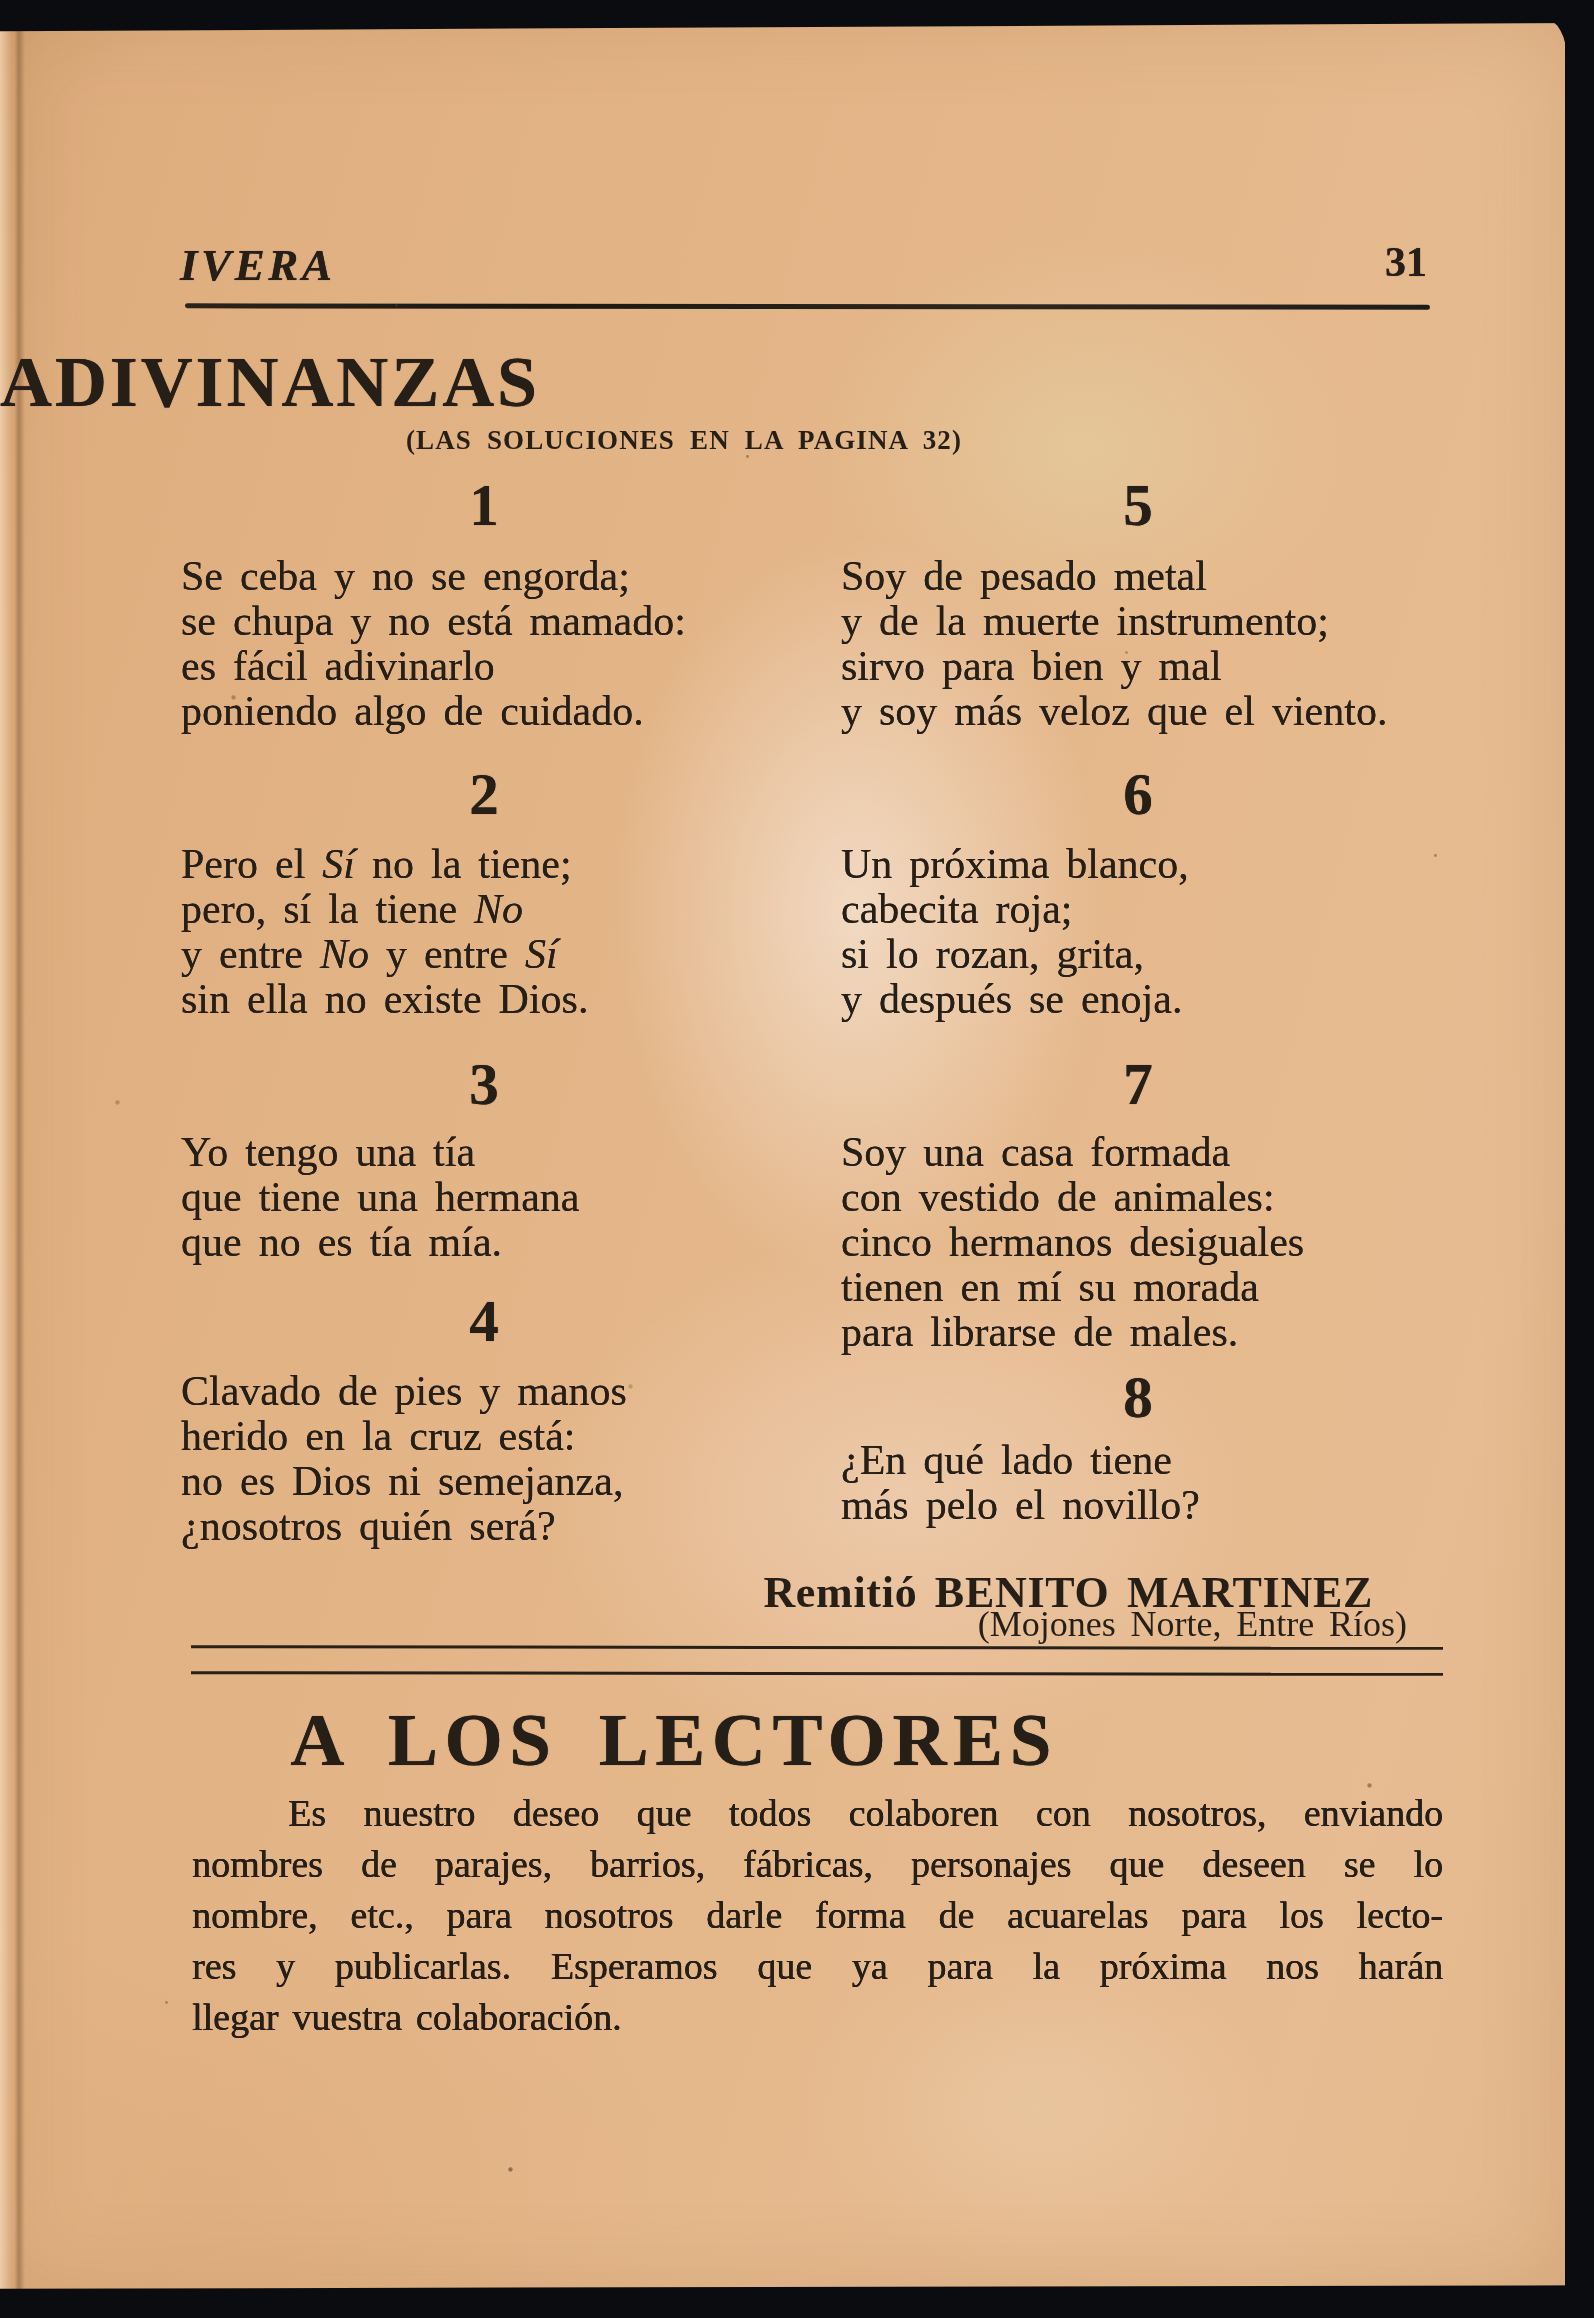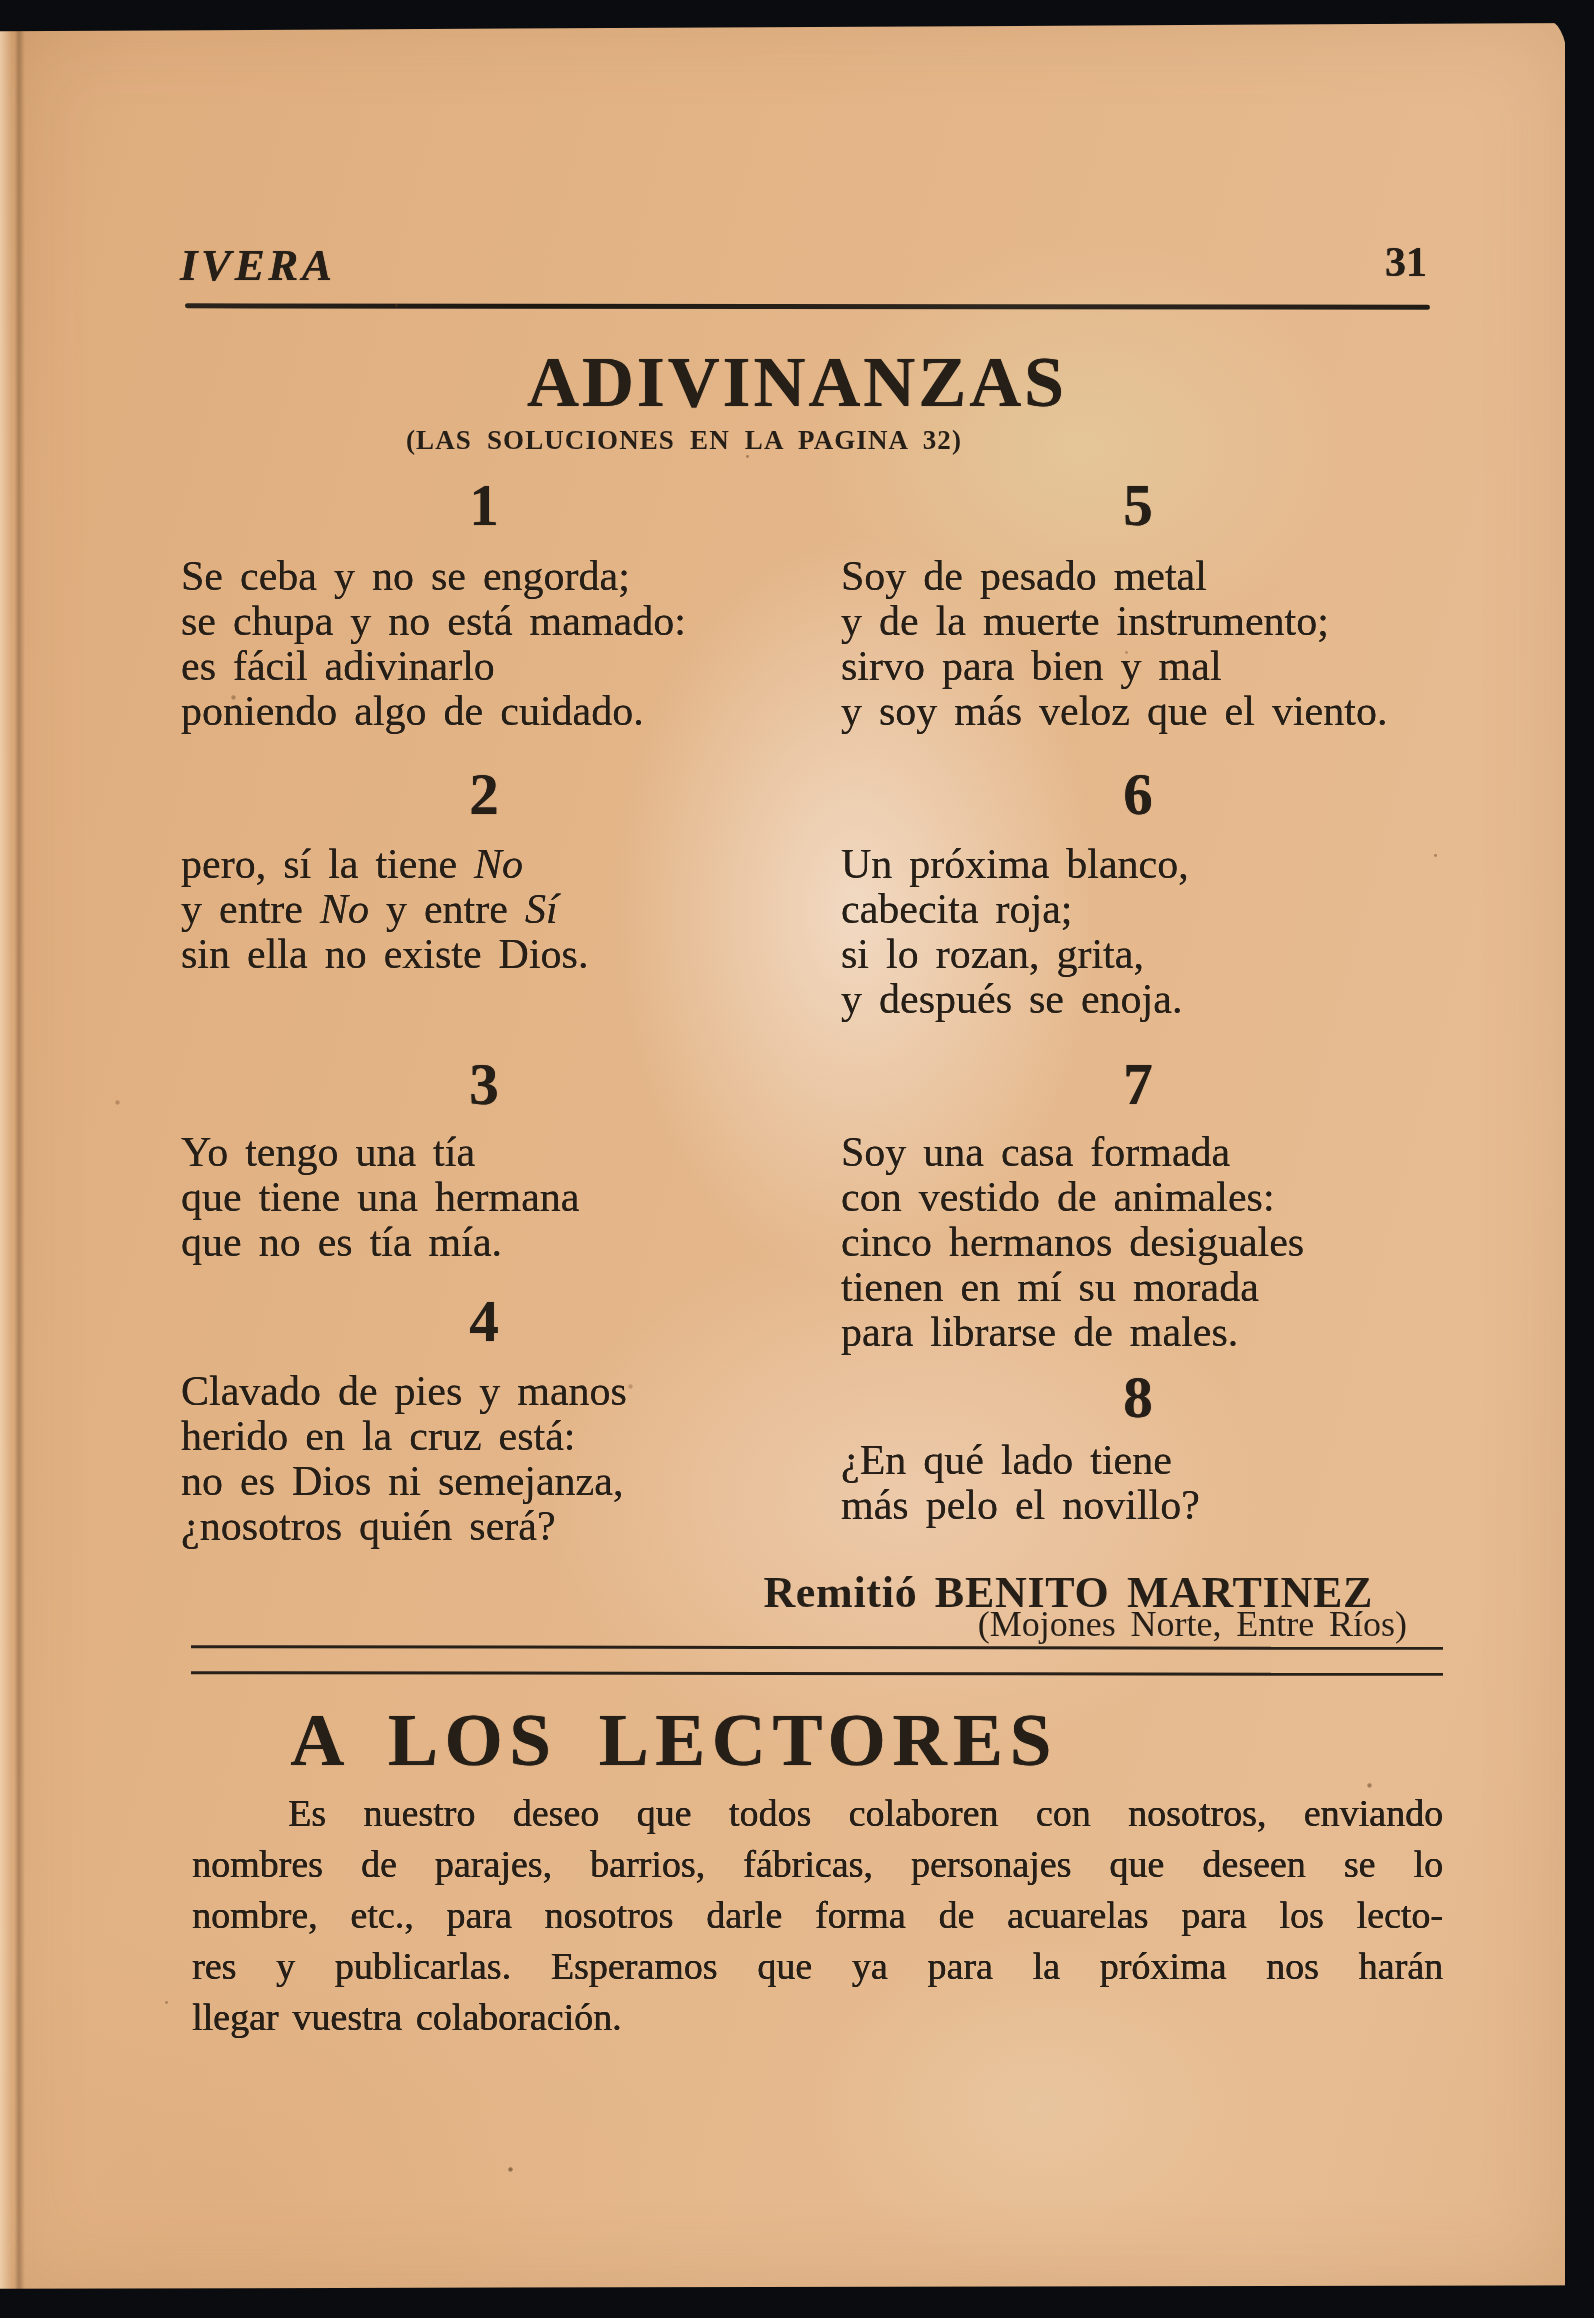--- a/index.html
+++ b/index.html
@@ -52,21 +52,21 @@
   
   .content{position:absolute;left:0;top:0;width:1594px;height:2319px;z-index:3;color:var(--ink,#261f18);}
   .abs{position:absolute;}
   .ink{text-shadow:0 0 0.7px currentColor;}
   .magname{left:180px;top:239px;font-size:45px;font-weight:bold;font-style:italic;letter-spacing:3.6px;}
   .pagenum{left:1355px;top:238px;width:72px;text-align:right;font-size:42px;font-weight:bold;}
   .hrule{
     left:185px;top:304px;width:1245px;height:5px;border-radius:2.9px;transform:rotate(.06deg);
     background:linear-gradient(90deg,#2a241d,#1c1711 28%,#2e2720 65%,#221c16 100%);
   }
-  .main-title{left:0;top:341px;width:1594px;text-align:center;font-size:72px;font-weight:bold;letter-spacing:2.9px;line-height:1.15;}
+  .main-title{left:0;top:341px;width:1594px;font-size:72px;font-weight:bold;letter-spacing:2.9px;line-height:1.15;}
   .subtitle{left:0;top:425px;width:1368px;text-align:center;font-size:27px;font-weight:bold;letter-spacing:1.1px;word-spacing:7.2px;}
   .riddle-num{width:116px;text-align:center;font-size:59px;line-height:59px;font-weight:bold;text-shadow:0 0 0.7px currentColor;}
   .riddle{font-size:42px;line-height:45px;word-spacing:6.5px;white-space:nowrap;text-shadow:0 0 0.4px currentColor;}
   .riddle i{font-style:italic;}
   .attr1{top:1567px;right:221px;font-size:44px;font-weight:bold;letter-spacing:0.7px;word-spacing:5.8px;margin-left:20px;}
   .attr2{top:1603px;right:187px;font-size:36px;word-spacing:5.8px;}
   .drule{
     left:191px;top:1646px;width:1252px;height:23px;transform:rotate(.08deg);
     border-top:3.6px solid #27211a;border-bottom:3.6px solid #27211a;
   }
@@ -98,20 +98,21 @@
   <div id="col-left">
       <div class="abs riddle-num" style="left: 426px; top: 476px;">1</div>
       <div class="abs riddle" style="left: 181px; top: 554px;">
         <div>Se ceba y no se engorda;</div>
         <div>se chupa y no está mamado:</div>
         <div>es fácil adivinarlo</div>
         <div>poniendo algo de cuidado.</div>
       </div>
       <div class="abs riddle-num" style="left: 426px; top: 765px;">2</div>
       <div class="abs riddle" style="left: 181px; top: 842px;">
+        <div>Pero el <i>Sí</i> no la tiene;</div>
         <div>pero, sí la tiene <i>No</i></div>
         <div>y entre <i>No</i> y entre <i>Sí</i></div>
         <div>sin ella no existe Dios.</div>
       </div>
       <div class="abs riddle-num" style="left: 426px; top: 1055px;">3</div>
       <div class="abs riddle" style="left: 181px; top: 1130px;">
         <div>Yo tengo una tía</div>
         <div>que tiene una hermana</div>
         <div>que no es tía mía.</div>
       </div>

